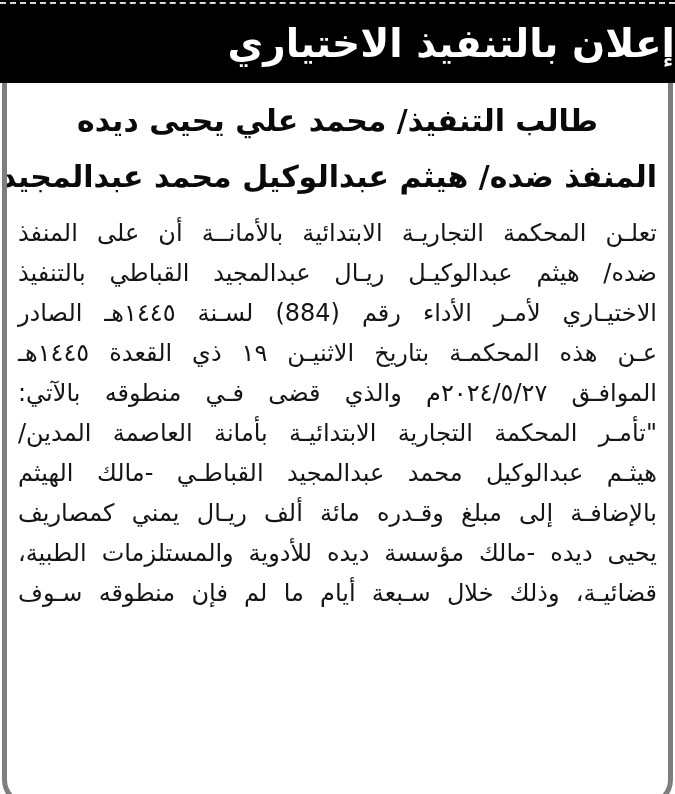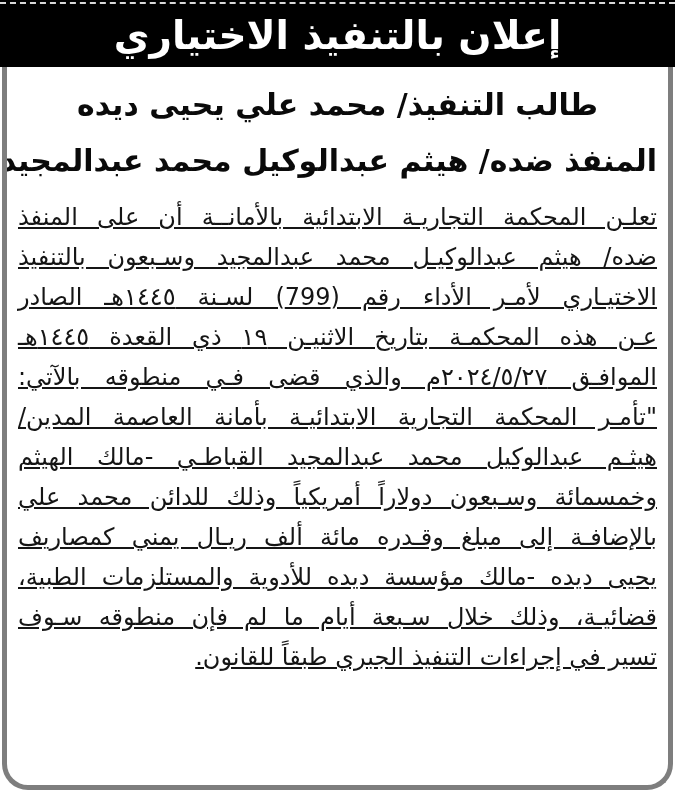--- a/index.html
+++ b/index.html
@@ -13,24 +13,24 @@
   html,body{background:var(--page-bg);}
   body{
     width:675px;height:794px;
     font-family:"DejaVu Sans",sans-serif;
     overflow:hidden;
   }
   .page{width:675px;height:794px;direction:rtl;}
 
   
   .title-bar{
-    height:67px;
+    height:83px;
     background:var(--header-bg);
     position:relative;
-    display:flex;align-items:center;justify-content:center;
+    display:flex;align-items:center;
   }
   .title-bar .top-dashes{
     position:absolute;top:2px;left:0;right:0;
     border-top:2px dashed #d9d9d9;
   }
   .title-text{
     color:var(--header-text);
     font-size:39px;font-weight:800;
     line-height:1;padding-top:4px;
     letter-spacing:0;
@@ -56,21 +56,20 @@
     font-size:30px;
     line-height:56px;
     color:#0a0a0a;
     white-space:nowrap;
   }
 
   .body-text{
     margin-top:8px;
     color:var(--body-text);
     font-size:24px;
-    text-decoration:underline;
   }
   .body-line{
     line-height:40px;
     text-align:justify;
     text-align-last:justify;
   }
   .body-line.last{
     text-align-last:right;
   }
 </style>
@@ -86,27 +85,25 @@
 
   <div class="frame">
 
     <div class="headings">
       <div class="heading-line">طالب التنفيذ/ محمد علي يحيى ديده</div>
       <div class="heading-line">المنفذ ضده/ هيثم عبدالوكيل محمد عبدالمجيد القباطي</div>
     </div>
 
     <div class="body-text">
       <div class="body-line">تعلـن المحكمة التجاريـة الابتدائية بالأمانــة أن على المنفذ</div>
-      <div class="body-line">ضده/ هيثم عبدالوكيـل محمد عبدالمجيد وسـبعون بالتنفيذ</div>
-      <div class="body-line">الاختيـاري لأمـر الأداء رقم (799) لسـنة ١٤٤٥هـ الصادر</div>
+      <div class="body-line">ضده/ هيثم عبدالوكيـل ريـال عبدالمجيد القباطي بالتنفيذ</div>
+      <div class="body-line">الاختيـاري لأمـر الأداء رقم (884) لسـنة ١٤٤٥هـ الصادر</div>
       <div class="body-line">عـن هذه المحكمـة بتاريخ الاثنيـن ١٩ ذي القعدة ١٤٤٥هـ</div>
       <div class="body-line">الموافـق ٢٠٢٤/٥/٢٧م والذي قضى فـي منطوقه بالآتي:</div>
       <div class="body-line">"تأمـر المحكمة التجارية الابتدائيـة بأمانة العاصمة المدين/</div>
       <div class="body-line">هيثـم عبدالوكيل محمد عبدالمجيد القباطـي -مالك الهيثم</div>
-      <div class="body-line">وخمسمائة وسـبعون دولاراً أمريكياً وذلك للدائن محمد علي</div>
       <div class="body-line">بالإضافـة إلى مبلغ وقـدره مائة ألف ريـال يمني كمصاريف</div>
       <div class="body-line">يحيى ديده -مالك مؤسسة ديده للأدوية والمستلزمات الطبية،</div>
       <div class="body-line">قضائيـة، وذلك خلال سـبعة أيام ما لم فإن منطوقه سـوف</div>
-      <div class="body-line last">تسير في إجراءات التنفيذ الجبري طبقاً للقانون.</div>
     </div>
 
   </div>
 </div>
 
 </body></html>

